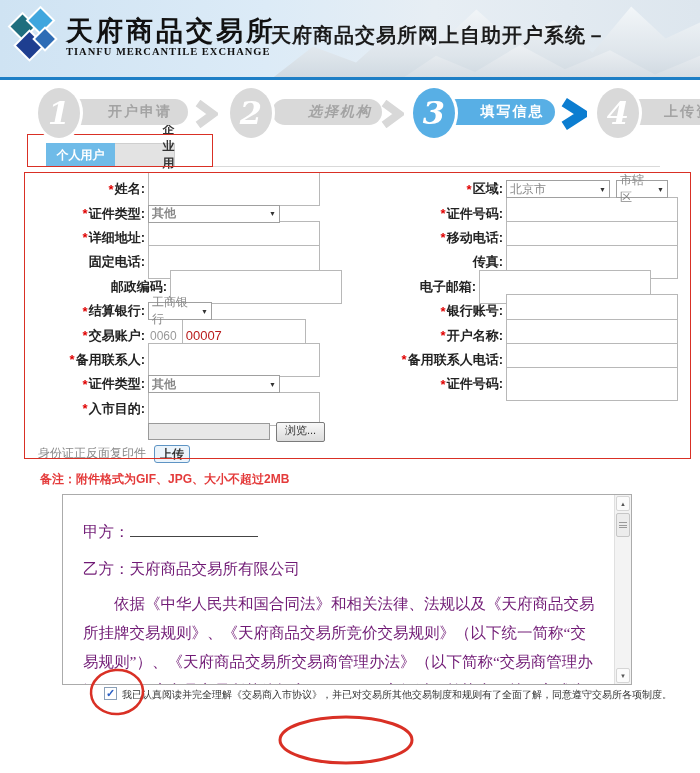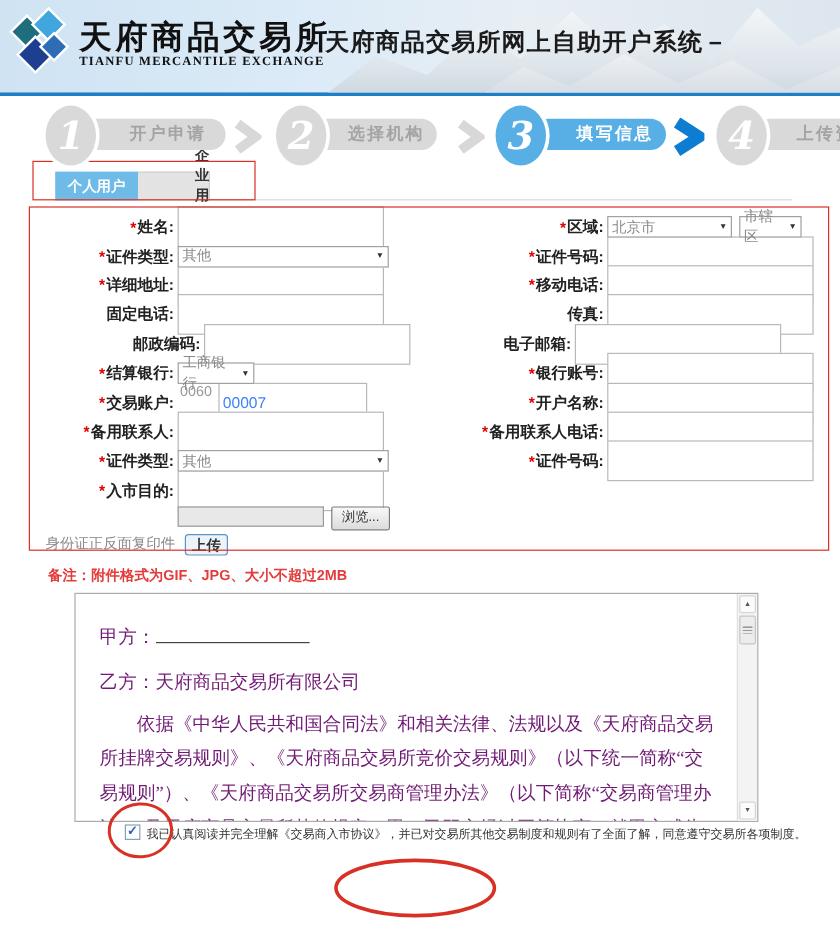--- a/index.html
+++ b/index.html
@@ -34,21 +34,21 @@
           color:#a3a3a3; font-size:14px; font-weight:bold; letter-spacing:2px;
           display:flex; align-items:center; justify-content:center; padding-left:26px; z-index:1; }
   .circle { position:absolute; top:0; width:42px; height:50px; border-radius:50%;
             background:#d9d9d9; box-shadow:0 0 0 3px #fff; z-index:2;
             display:flex; align-items:center; justify-content:center;
             font-family:"DejaVu Serif", serif; font-style:italic; font-weight:bold;
             font-size:32px; color:#fff; }
   .step.active .pill { background:#58afe5; color:#fff; }
   .step.active .circle { background:#58afe5; }
   .c1 { left:38px; }  .p1 { left:66px;  width:122px; }
-  .c2 { left:230px; } .p2 { left:254px; width:110px; }
+  .c2 { left:230px; } .p2 { left:272px; width:110px;font-style:italic; }
   .c3 { left:413px; } .p3 { left:444px; width:111px; }
   .c4 { left:597px; } .p4 { left:628px; width:110px; }
   .chev { position:absolute; top:12px; width:24px; height:28px; }
   .ch1 { left:194px; } .ch2 { left:380px; } .ch3 { left:561px; top:10px; width:26px; height:32px; }
 
   
   .tabstrip { position:absolute; left:46px; top:143px; width:614px; height:24px;
               border-bottom:1px solid #d9d9d9; display:flex; }
   .tab { height:24px; display:flex; align-items:center; justify-content:center;
          font-size:12px; font-weight:bold; cursor:pointer; }
@@ -56,26 +56,26 @@
   .tab.off { width:60px; background:#e3e3e3; color:#333; border:1px solid #cfcfcf; border-left:none;padding-left:48px; }
 
   
   .form { position:absolute; left:24px; top:173px; width:667px; height:287px; padding-top:4px; }
   .frow { display:flex; height:24.4px; align-items:center; }
   .cell { display:flex; align-items:center; }
   .cl { width:336px; } .cr { width:331px; }
   .lab { font-size:13px; font-weight:bold; color:#222; display:flex; justify-content:flex-end; align-items:center; }
   .lab-l { width:121px; } .lab-r { width:143px; }
   .req { color:#e00000; font-size:13px; margin-right:1px; }
-  .ctl { margin-left:3px; display:flex; align-items:flex-start; }
-  input.txt { width:172px; height:17px; border:1px solid #b8b8b8; font-size:12px; padding:16px 3px; color:#3b82f6; }
+  .ctl { margin-left:3px; display:flex; align-items:center; }
+  input.txt { width:172px; height:17px; border:1px solid #b8b8b8; font-size:12px; padding:16px 3px; color:#b91c1c; }
   .sel { height:18px; border:1px solid #a0a0a0; background:#fff; color:#888; font-size:12px;
          display:flex; align-items:center; padding:0 3px; position:relative; cursor:pointer; }
   .sel::after { content:"▼"; font-size:7px; color:#333; margin-left:auto; padding-left:5px; }
-  .w160 { width:176px; } .w104 { width:104px; } .w64 { width:64px; } .w52 { width:52px; }
+  .w160 { width:132px;font-weight:bold; } .w104 { width:104px; } .w64 { width:64px; } .w52 { width:52px; }
   .gap6 { margin-left:6px; }
   .prefix { font-size:12px; color:#999; margin:0 5px 0 2px; }
   input.txt.w124 { width:124px; font-size:13px; }
   .filebox { width:122px; height:17px; background:#e8e8e8; border:1px solid #9a9a9a; }
   .btn-browse { margin-left:6px; height:20px; padding:0 8px; font-size:11px; color:#333;
                 background:linear-gradient(180deg,#f8f8f8,#dcdcdc); border:1px solid #7b7b7b;
                 border-radius:2px; cursor:pointer; }
   .idcopy-lab { font-size:12px; color:#888; margin-left:14px; }
   .btn-upload { margin-left:8px; height:18px; padding:0 5px; font-size:12px; font-weight:bold; color:#333;
                 background:#ebf4fb; border:1px solid #5e94c4; border-radius:3px; cursor:pointer; }

